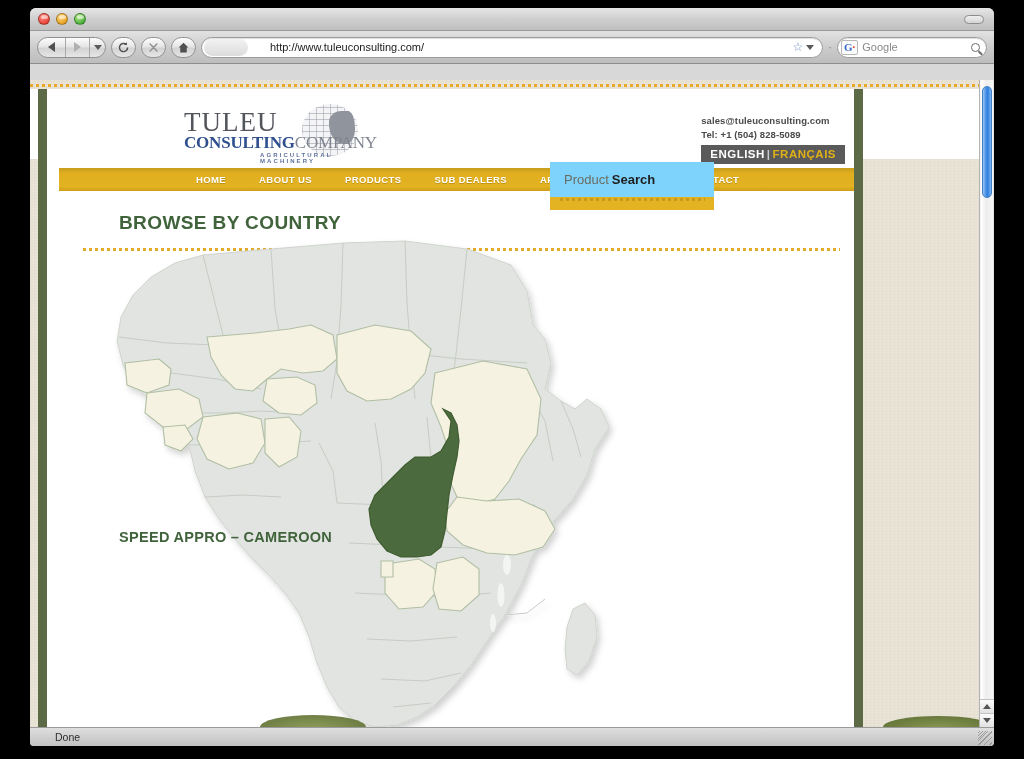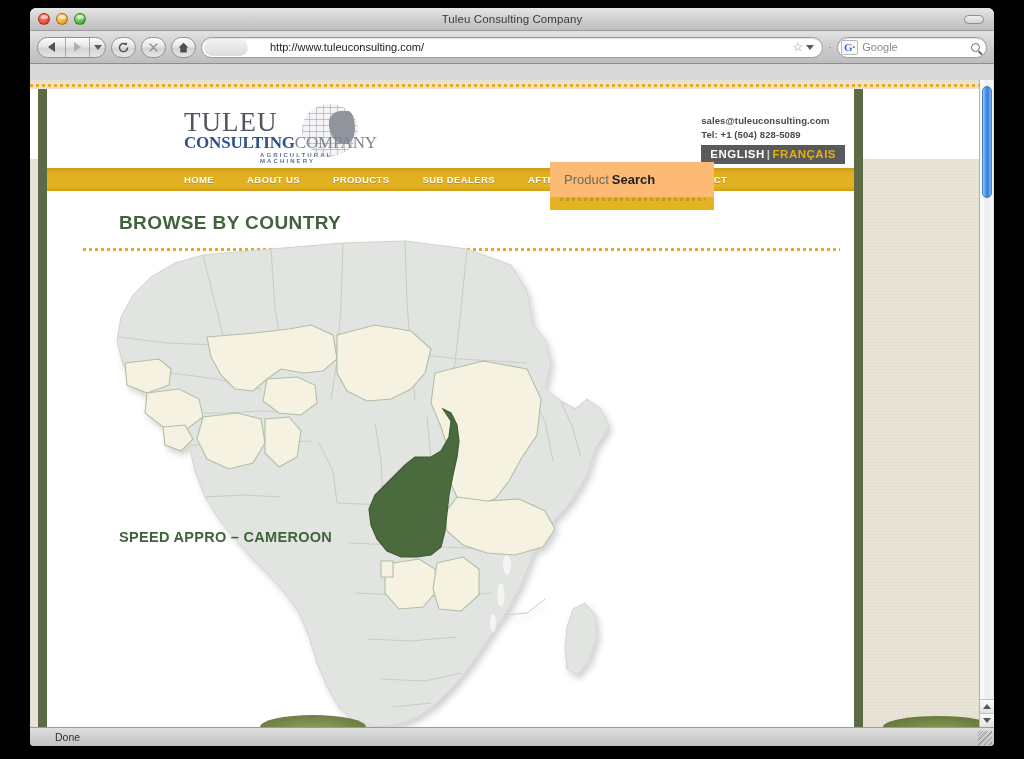--- a/index.html
+++ b/index.html
@@ -335,21 +335,21 @@
     font-weight: bold;
     letter-spacing: 0.5px;
   }
   #lang-en  { color: #ffffff; }
   #lang-sep { color: #c9c9c9; margin: 0 2px; }
   #lang-fr  { color: #e0b018; }
 
   
   #navbar {
     position: absolute;
-    left: 0; right: 0;
+    left: 12px; right: 0;
     top: 79px;
     height: 23px;
     background: linear-gradient(to bottom, #c79d1b 0%, #e0ae1f 22%, #e3b324 80%, #cf9e17 100%);
     display: flex;
     align-items: center;
     padding-left: 137px;
   }
   .nav-item {
     font-size: 9.5px;
     font-weight: bold;
@@ -367,21 +367,21 @@
     top: 73px;
     width: 164px;
     height: 111px;
     z-index: 6;
   }
   #ps-box {
     position: absolute;
     left: 0; top: 0;
     width: 164px;
     height: 35px;
-    background: #fdba74;
+    background: #7dd3fc;
     display: flex;
     align-items: center;
     padding-left: 14px;
     font-size: 13px;
     color: #2e2e2e;
   }
   #ps-label-light { color: #6b6b63; }
   #ps-label-bold  { color: #1e1e1e; font-weight: bold; margin-left: 3px; }
   #ps-underline {
     position: absolute;
@@ -534,21 +534,20 @@
 <div id="desktop">
 
   <div id="browser-window">
 
     <div id="titlebar">
       <div class="traffic-lights">
         <div class="tl tl-close"></div>
         <div class="tl tl-min"></div>
         <div class="tl tl-max"></div>
       </div>
-      <div id="window-title">Tuleu Consulting Company</div>
       <div id="window-resize-pill"></div>
     </div>
 
     <div id="toolbar">
 
       <div class="navgroup">
         <div class="nav-back">
           <span class="tri tri-left"></span>
         </div>
         <div class="nav-fwd">

